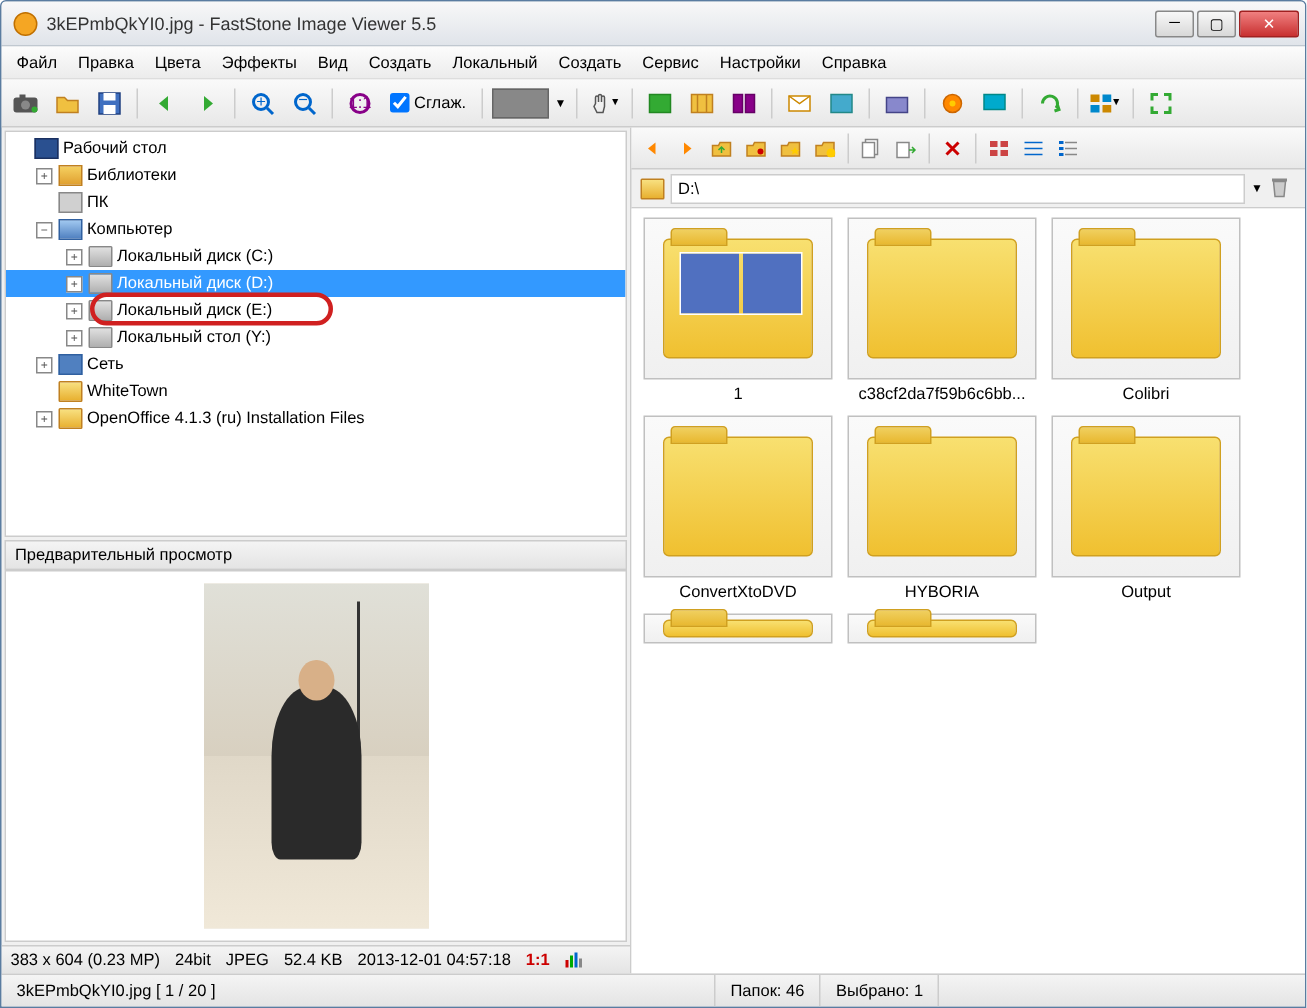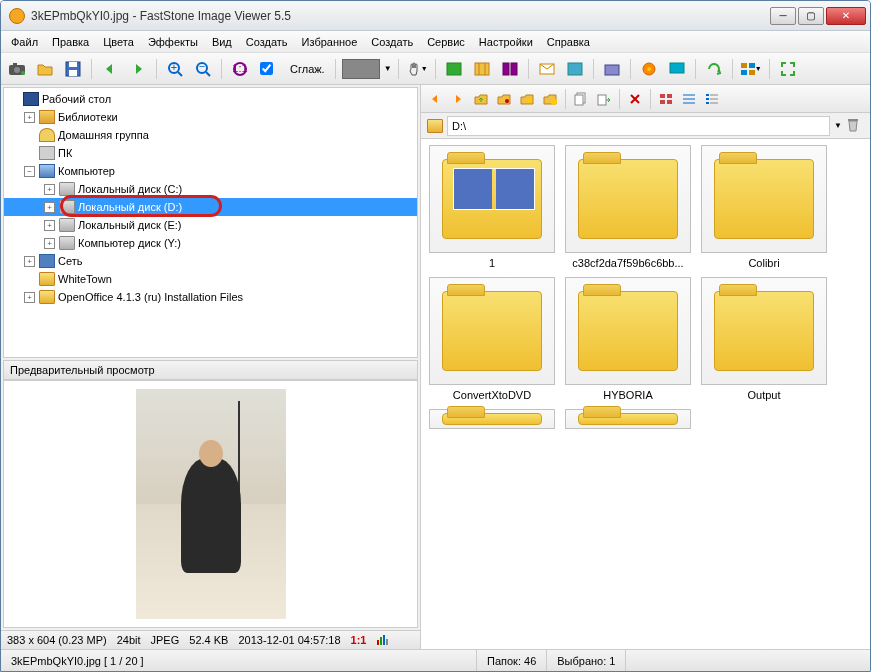--- a/index.html
+++ b/index.html
@@ -12,21 +12,21 @@
 .titlebar-text { flex: 1; color: #333; font-size: 12px; }
 .winbtns { display: flex; gap: 2px; }
 .winbtn { width: 26px; height: 18px; border: 1px solid #888; background: linear-gradient(#f8f8f8,#d8d8d8); display: flex; align-items: center; justify-content: center; font-size: 10px; border-radius: 2px; }
 .winbtn.close { background: linear-gradient(#f08080,#c83030); color: #fff; border-color: #a02020; width: 40px; }
 
 .menubar { height: 22px; background: linear-gradient(#fcfcfc,#ececec); display: flex; align-items: center; padding: 0 4px; gap: 2px; border-bottom: 1px solid #ddd; }
 .menubar span { padding: 2px 6px; cursor: default; }
 
 .toolbar1 { height: 32px; background: linear-gradient(#fafafa,#e8e8e8); display: flex; align-items: center; padding: 2px 4px; gap: 4px; border-bottom: 1px solid #ccc; }
 .tbtn { width: 24px; height: 24px; display: flex; align-items: center; justify-content: center; border: 1px solid transparent; border-radius: 2px; font-size: 14px; }
-.smooth { display: flex; align-items: center; gap: 17px; margin: 0 4px; }
+.smooth { display: flex; align-items: center; gap: 3px; margin: 0 4px; }
 .sep { width: 1px; height: 20px; background: #ccc; margin: 0 2px; }
 .colorbox { width: 38px; height: 20px; background: #888; border: 1px solid #666; }
 
 .content { flex: 1; display: flex; overflow: hidden; }
 .leftpanel { width: 420px; display: flex; flex-direction: column; border-right: 1px solid #ccc; }
 .tree { flex: 1; overflow: auto; background: #fff; border: 1px solid #ccc; margin: 2px; padding: 2px 0; position: relative; }
 .tree-row { display: flex; align-items: center; height: 18px; padding-left: 4px; white-space: nowrap; }
 .tree-row .exp { width: 11px; height: 11px; border: 1px solid #888; display: flex; align-items: center; justify-content: center; font-size: 8px; margin-right: 4px; color: #555; background: #fff; }
 .tree-row .exp.none { border: none; }
 .tree-row .ico { width: 16px; height: 14px; margin-right: 3px; display: inline-block; }
@@ -92,21 +92,21 @@
     </div>
   </div>
 
   <div class="menubar">
     <span>Файл</span>
     <span>Правка</span>
     <span>Цвета</span>
     <span>Эффекты</span>
     <span>Вид</span>
     <span>Создать</span>
-    <span>Избранное</span>
+    <span>Локальный</span>
     <span>Создать</span>
     <span>Сервис</span>
     <span>Настройки</span>
     <span>Справка</span>
   </div>
 
   <div class="toolbar1">
     <div class="tbtn">
         <svg width="18" height="14">
           <rect x="1" y="3" width="16" height="10" fill="#555" rx="2"></rect>
@@ -256,25 +256,20 @@
             <span class="ico desktop"></span>
             <span>Рабочий стол</span>
           </div>
         <div class="tree-row pad1">
             <span class="exp">+</span>
             <span class="ico lib"></span>
             <span>Библиотеки</span>
           </div>
         <div class="tree-row pad1">
             <span class="exp none"></span>
-            <span class="ico home"></span>
-            <span>Домашняя группа</span>
-          </div>
-        <div class="tree-row pad1">
-            <span class="exp none"></span>
             <span class="ico pc"></span>
             <span>ПК</span>
           </div>
         <div class="tree-row pad1">
             <span class="exp">−</span>
             <span class="ico comp"></span>
             <span>Компьютер</span>
           </div>
         <div class="tree-row pad2">
             <span class="exp">+</span>
@@ -287,21 +282,21 @@
             <span>Локальный диск (D:)</span>
           </div>
         <div class="tree-row pad2">
             <span class="exp">+</span>
             <span class="ico disk"></span>
             <span>Локальный диск (E:)</span>
           </div>
         <div class="tree-row pad2">
             <span class="exp">+</span>
             <span class="ico disk"></span>
-            <span>Компьютер диск (Y:)</span>
+            <span>Локальный стол (Y:)</span>
           </div>
         <div class="tree-row pad1">
             <span class="exp">+</span>
             <span class="ico net"></span>
             <span>Сеть</span>
           </div>
         <div class="tree-row pad1">
             <span class="exp none"></span>
             <span class="ico folder"></span>
             <span>WhiteTown</span>

